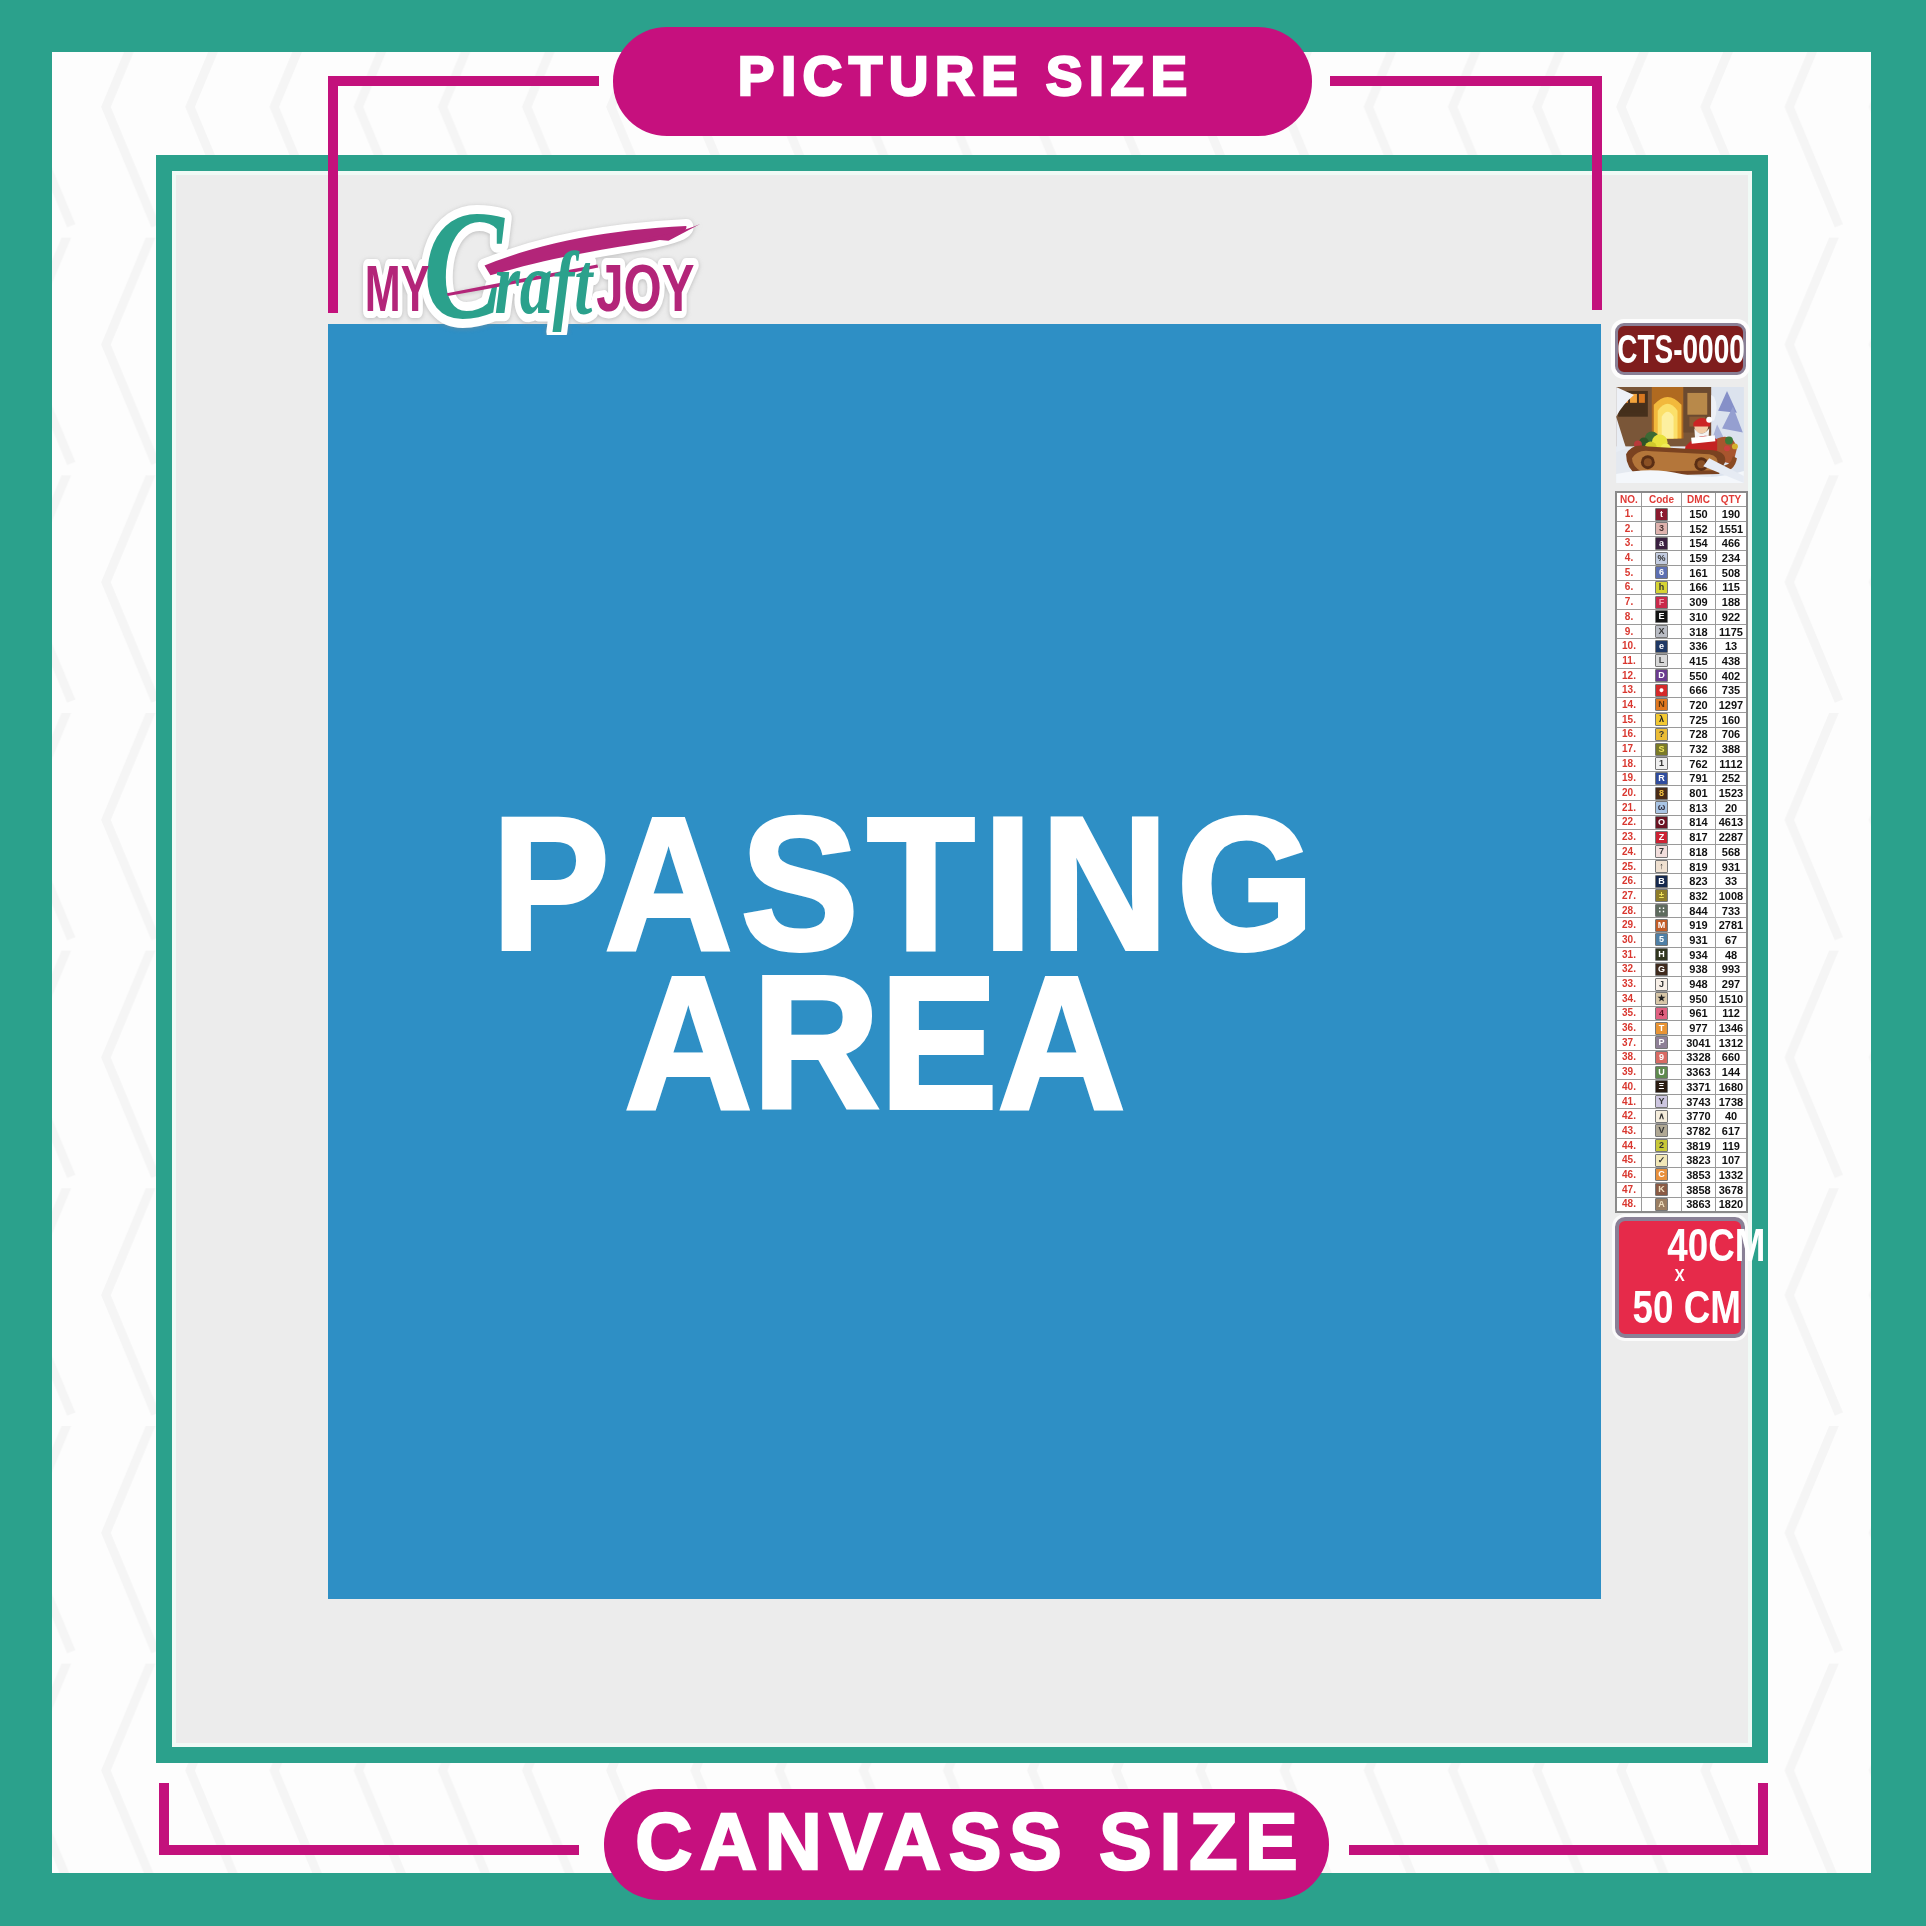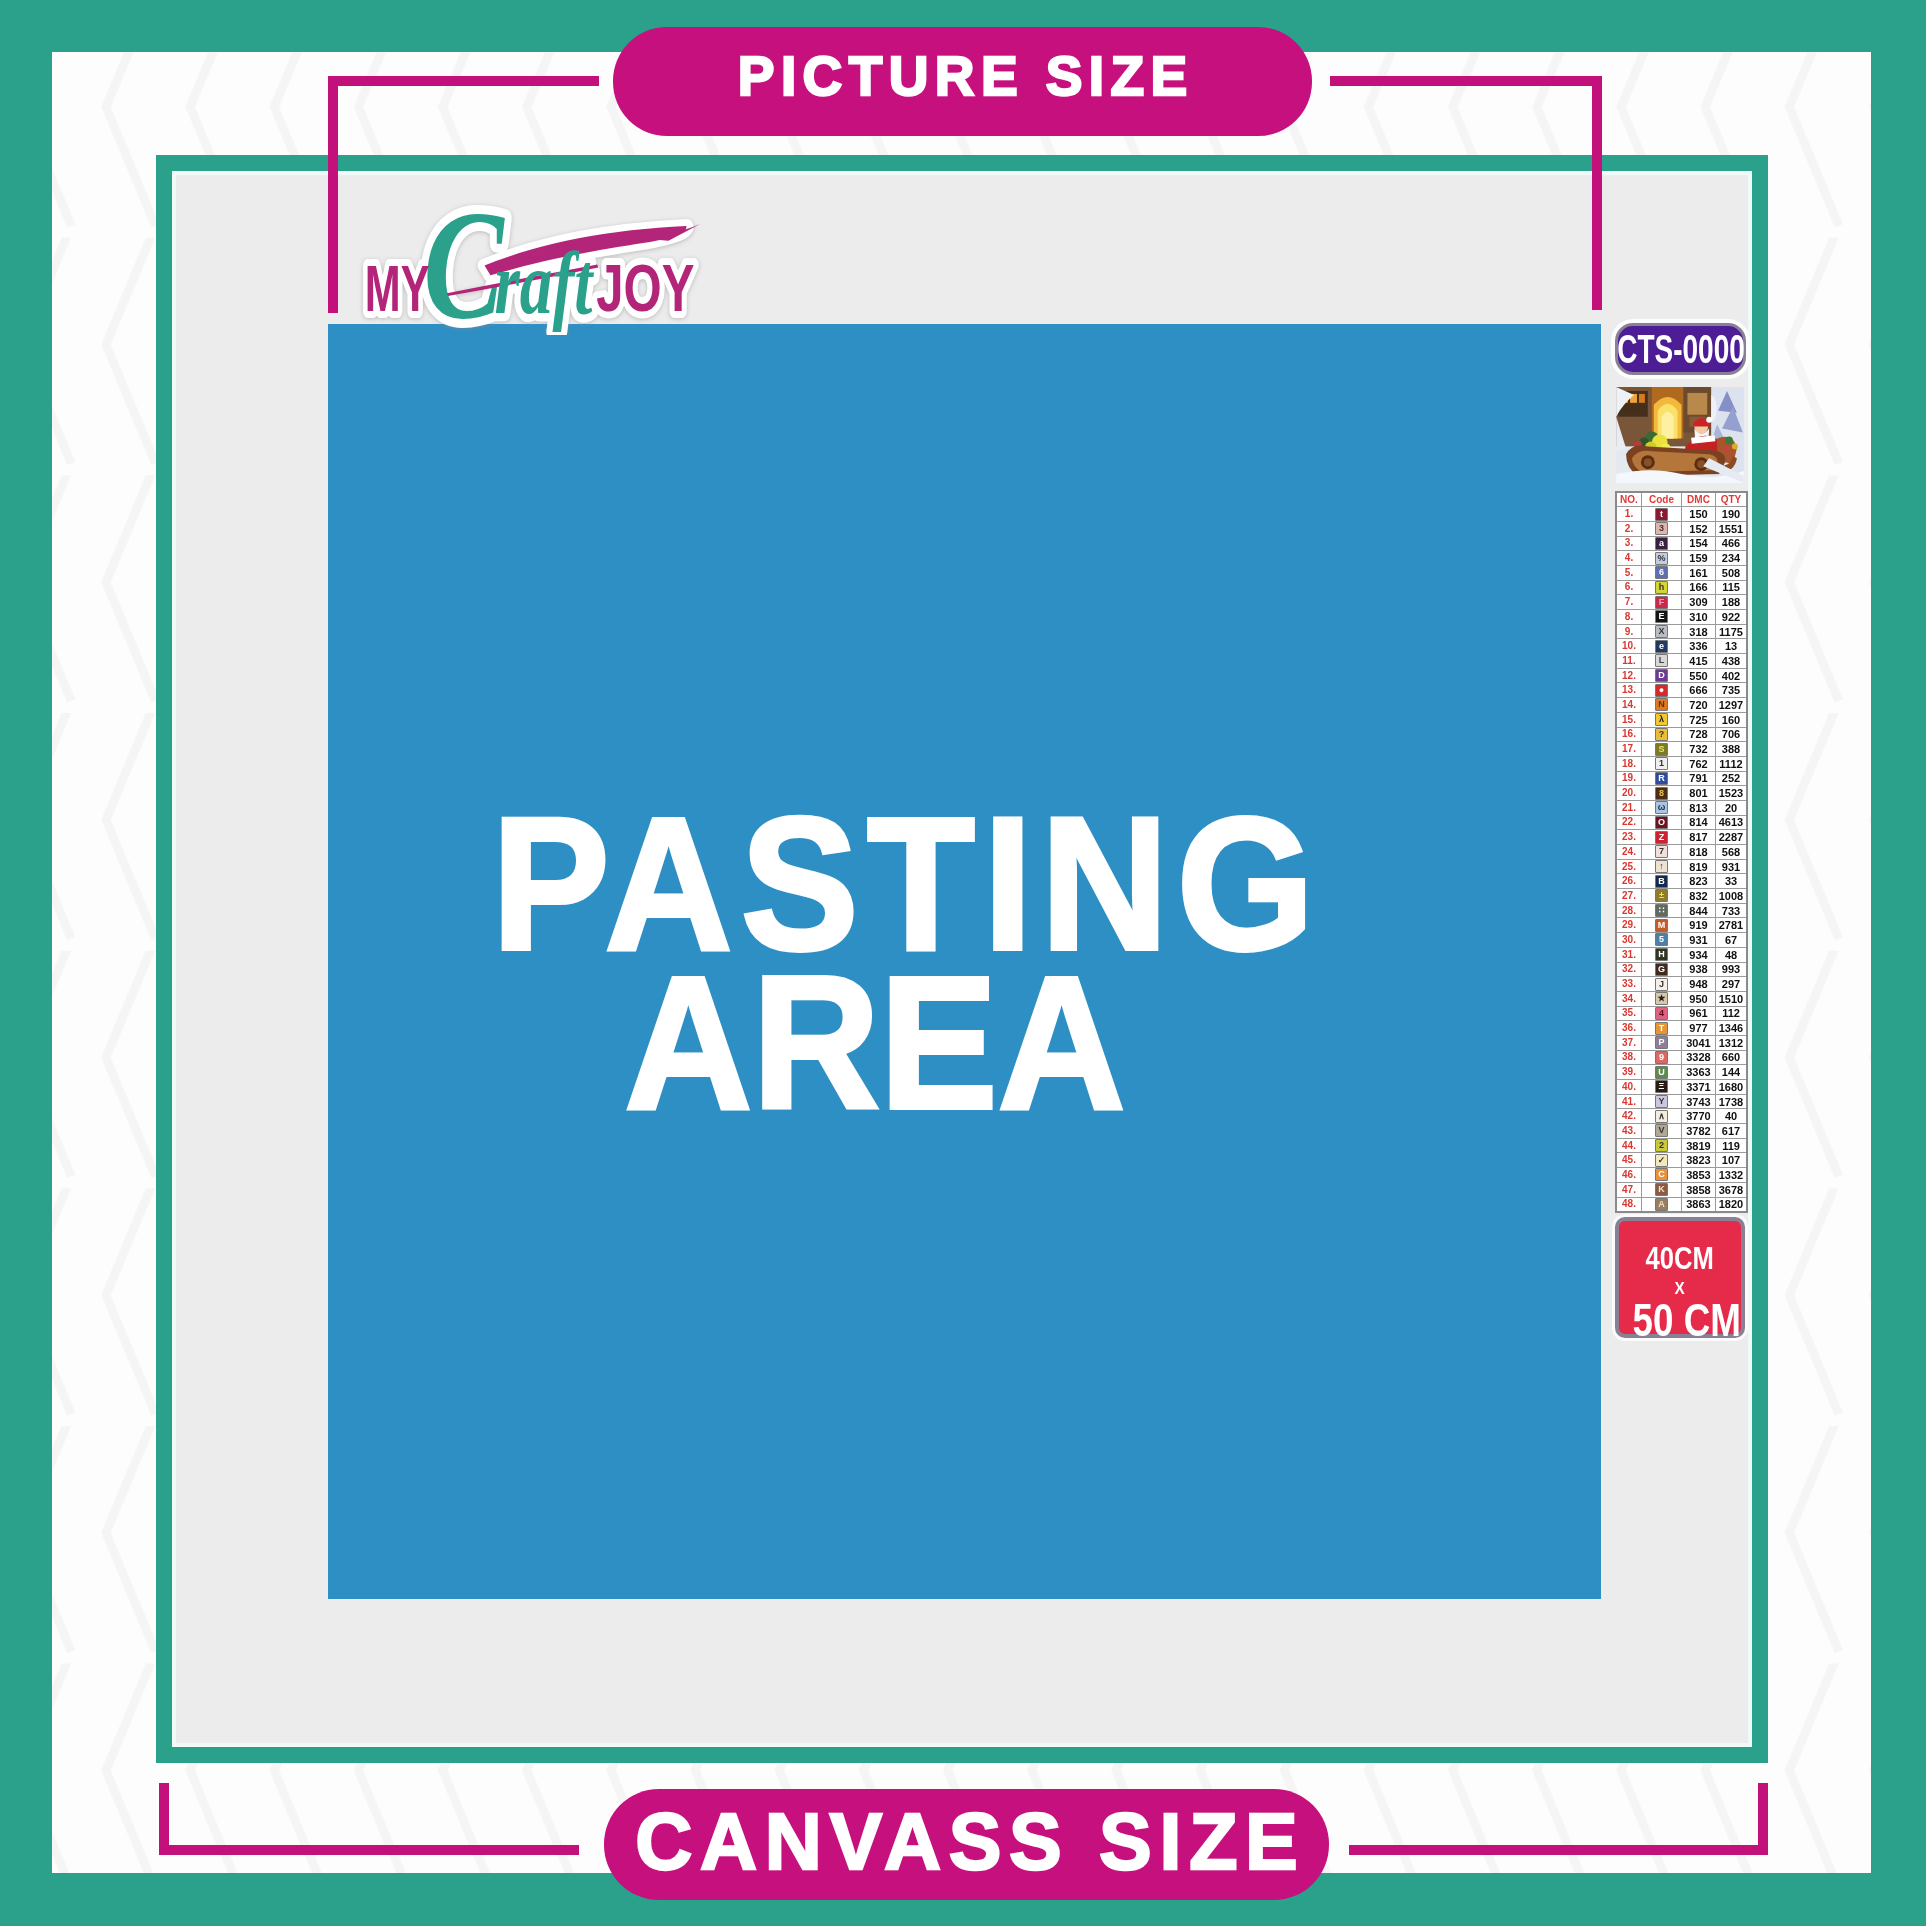--- a/index.html
+++ b/index.html
@@ -87,21 +87,21 @@
 
     <text x="0" y="0" transform="translate(148,128) scale(0.88,1.2)" font-family="Liberation Serif, serif" font-style="italic" font-weight="bold" font-size="75" fill="#2BA18C">raft</text>
 
     <text x="0" y="0" transform="translate(17,126) scale(0.66,1)" font-family="Liberation Sans, sans-serif" font-weight="bold" font-size="66" fill="#B32579">MY</text>
 
     <text x="0" y="0" transform="translate(251,126) scale(0.73,1)" font-family="Liberation Sans, sans-serif" font-weight="bold" font-size="68" fill="#B32579">JOY</text>
   </g>
 </svg>
 </div>
 
-<div class="abs" style="left:1615px;top:323px;width:131px;height:52px;background:#4c1d95;border:3px solid #8A8096;border-radius:18px;box-sizing:border-box;box-shadow:0 0 0 4px rgba(255,255,255,0.9);color:#fff;font-weight:bold;text-align:center;white-space:nowrap;">
+<div class="abs" style="left:1615px;top:323px;width:131px;height:52px;background:#7f1d1d;border:3px solid #8A8096;border-radius:9px;box-sizing:border-box;box-shadow:0 0 0 4px rgba(255,255,255,0.9);color:#fff;font-weight:bold;text-align:center;white-space:nowrap;">
     <span style="position:absolute;left:50%;top:2px;white-space:nowrap;font-size:40px;line-height:43px;transform:translateX(-50%) scaleX(0.7);">CTS-0000</span>
   </div>
 
 <div class="abs" id="santa" style="left:1616px;top:387px;width:128px;height:96px;">
 <svg width="128" height="96" viewBox="0 0 129 97" xmlns="http://www.w3.org/2000/svg">
   <rect width="129" height="97" fill="#e4e9f0"></rect>
 
   <rect x="0" y="0" width="100" height="60" fill="#7a5638"></rect>
   <rect x="2" y="4" width="30" height="26" fill="#46301c"></rect>
   <rect x="5" y="7" width="7" height="9" fill="#e88428"></rect>
@@ -456,17 +456,17 @@
           <td class="cno">48.</td>
           <td class="ccode"><span class="sq" style="background:#9A7E62;color:#F0E0C0;">A</span></td>
           <td class="cd">3863</td>
           <td class="cq">1820</td>
         </tr>
 </tbody>
     </table>
 </div>
 
 <div class="abs" style="left:1615px;top:1217px;width:130px;height:121px;background:#E62A4A;border:4px solid #8A8096;border-radius:10px;box-sizing:border-box;box-shadow:0 0 0 3px rgba(255,255,255,0.8);color:#fff;font-weight:bold;text-align:center;white-space:nowrap;">
-<div style="font-size:32px;line-height:46px;margin-top:14px;"><span style="display:inline-block;transform:scaleX(0.8);">40CM</span></div>
+<div style="font-size:46px;line-height:46px;margin-top:1px;padding-left:36px;"><span style="display:inline-block;transform:scaleX(0.8);">40CM</span></div>
 <div style="font-size:17px;line-height:15px;"><span style="display:inline-block;transform:scaleX(0.9);">X</span></div>
 <div style="font-size:46px;line-height:48px;"><span style="display:inline-block;transform:scaleX(0.8);">50 CM</span></div>
 </div>
 
 
 </body></html>

